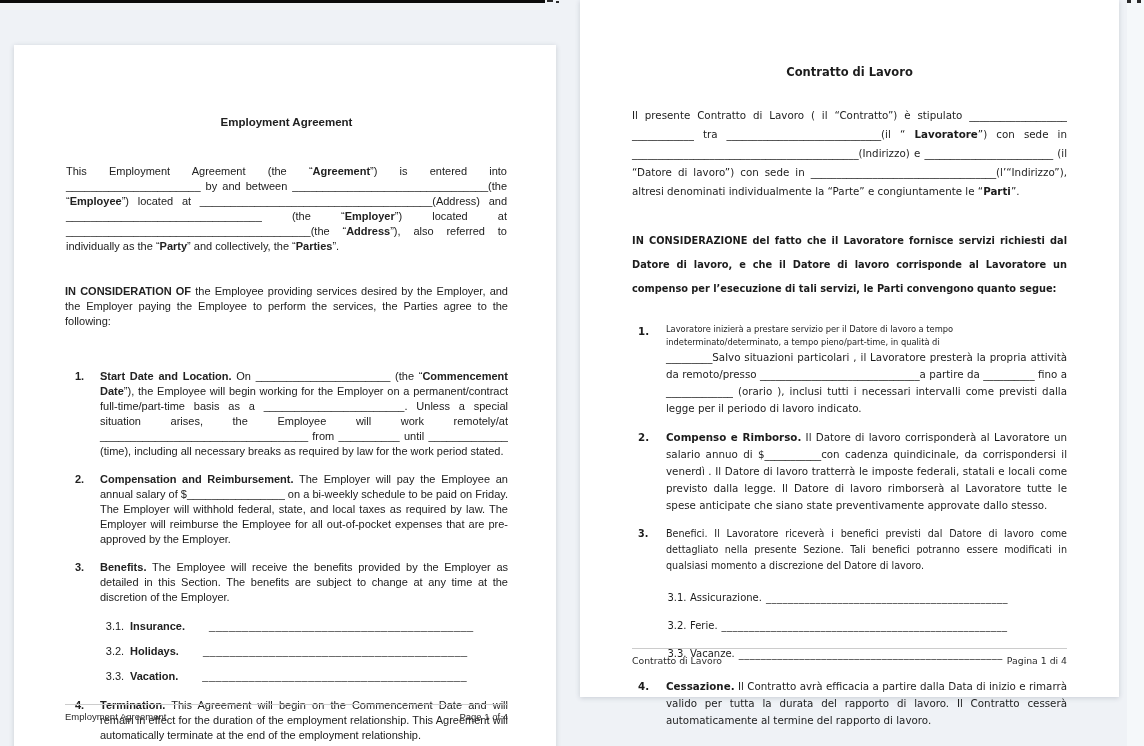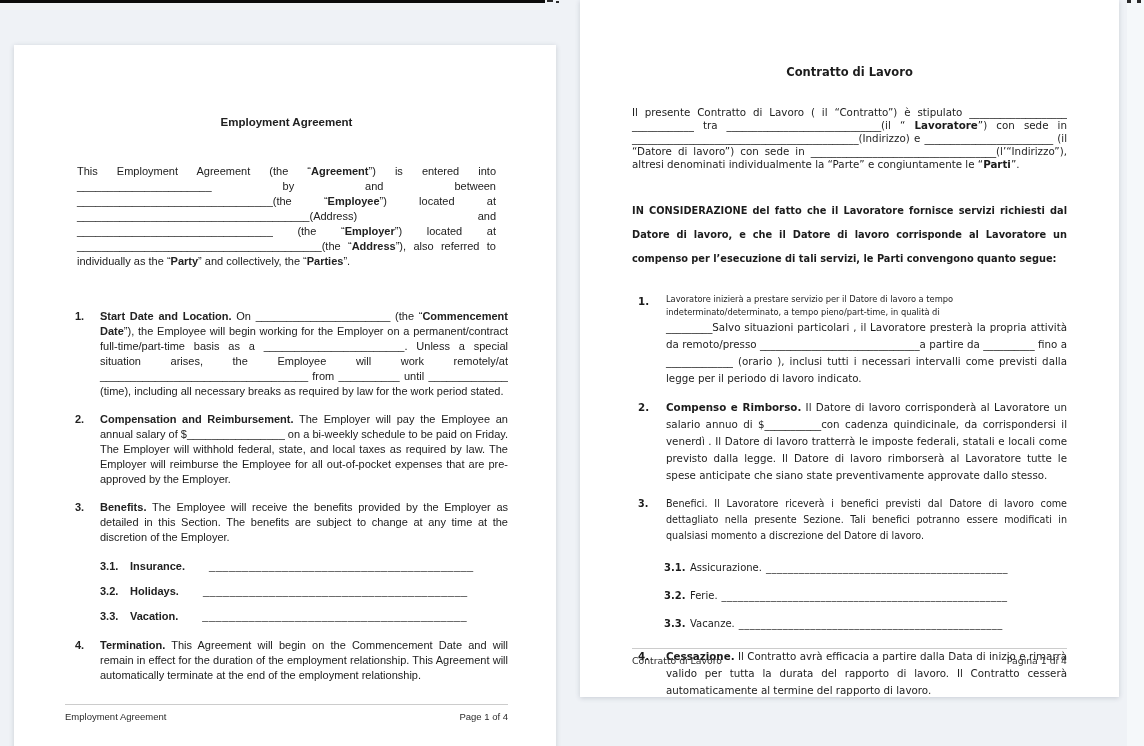--- a/index.html
+++ b/index.html
@@ -18,22 +18,22 @@
                 font-size:11px; line-height:15px; }
   .page-right { left:580px; top:0;    width:539px; height:697px; padding:0 52px;
                 font-family:"DejaVu Sans", sans-serif; font-size:10.3px; line-height:16px; color:#1c1c1c; }
 
   .b { font-weight:bold; }
   h1 { font-size:11.5px; text-align:center; font-weight:bold; margin:0; }
   .page-left  h1 { margin-top:70px; }
   .page-right h1 { margin-top:64px; }
 
   .justify { text-align:justify; }
-  .page-left  .intro { margin:34px 12px 0; }
-  .page-right .intro { margin:26px 0 0; line-height:13px; }
+  .page-left  .intro { margin:34px 1px 0; }
+  .page-right .intro { margin:26px 0 0; line-height:19px; }
 
   .page-left  .consider { margin:30px 0 0; }
   .page-right .consider { margin:28px 0 0; font-size:9.8px; line-height:24px; font-weight:bold; }
 
   .doc-list { margin-top:40px; }
   .page-right .doc-list { margin-top:22px; }
   .item { display:flex; margin:0 0 13px; padding-left:10px; }
   .page-right .item { padding-left:6px; margin-bottom:12px; }
   .item .num { flex:none; width:25px; font-weight:bold; }
   .page-right .item .num { width:28px; }
@@ -42,21 +42,21 @@
 
   .small-line { font-size:8.3px; line-height:13px; text-align:left; }
   .item.small3 { font-size:9.6px; }
   .item.small3 .num { font-weight:bold; font-size:9.6px; }
   .item.small3 .body { line-height:16px; }
 
   .subs { margin:14px 0 14px 35px; }
   .page-right .subs { margin:16px 0 16px 32px; }
   .sub { display:flex; margin-bottom:10px; }
   .page-right .sub { margin-bottom:12px; font-size:10px; }
-  .sub .num { flex:none; width:30px; font-weight:bold; }
+  .sub .num { flex:none; width:30px; font-weight:normal;text-align:center; }
   .page-right .sub .num { width:26px; }
   .sub .label { font-weight:bold; margin-right:24px; }
   .page-right .sub .label { font-weight:normal; margin-right:4px;text-align:right; }
   .sub .blank { letter-spacing:0.5px; color:#333; }
 
   .footer { position:absolute; display:flex; justify-content:space-between;
             border-top:1px solid #cccccc; padding-top:4px; font-size:9.5px; color:#2b2b2b; }
   .page-left  .footer { left:51px; right:48px; top:659px; }
   .page-right .footer { left:52px; right:52px; top:648px; font-size:9.3px; }
 </style>
@@ -69,20 +69,21 @@
   <div class="speck s1"></div>
   <div class="speck s2"></div>
   <div class="speck s3"></div>
   <div class="speck s4"></div>
 
   <div class="page page-left">
     <h1>Employment Agreement</h1>
 
     <p class="intro justify"><span>This Employment Agreement (the “</span><span class="b">Agreement</span><span>”) is entered into ______________________ by and between ________________________________(the “</span><span class="b">Employee</span><span>”) located at ______________________________________(Address) and ________________________________ (the “</span><span class="b">Employer</span><span>”) located at ________________________________________(the “</span><span class="b">Address</span><span>”), also referred to individually as the “</span><span class="b">Party</span><span>” and collectively, the “</span><span class="b">Parties</span><span>”.</span></p>
 
+    <p class="consider justify"><span class="b">IN CONSIDERATION OF</span><span> the Employee providing services desired by the Employer, and the Employer paying the Employee to perform the services, the Parties agree to the following:</span></p>
 
     <div class="doc-list">
       <div class="item">
         <span class="num">1.</span>
         <span class="body"><span class="b">Start Date and Location.</span><span> On ______________________ (the “</span><span class="b">Commencement Date</span><span>”), the Employee will begin working for the Employer on a permanent/contract full-time/part-time basis as a _______________________.  Unless a special situation arises, the Employee will work remotely/at __________________________________ from __________ until _____________ (time), including all necessary breaks as required by law for the work period stated.</span></span>
       </div>
       <div class="item">
         <span class="num">2.</span>
         <span class="body"><span class="b">Compensation and Reimbursement.</span><span> The Employer will pay the Employee an annual salary of $________________ on a bi-weekly schedule to be paid on Friday.  The Employer will withhold federal, state, and local taxes as required by law.  The Employer will reimburse the Employee for all out-of-pocket expenses that are pre-approved by the Employer.</span></span>
       </div>

